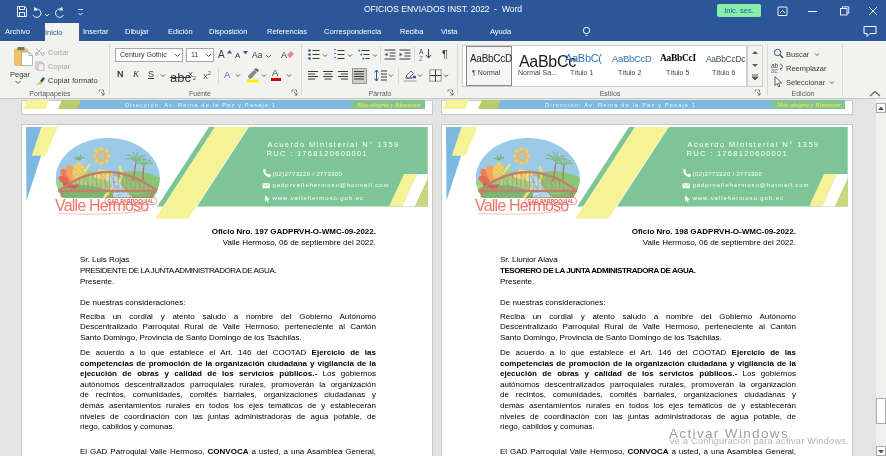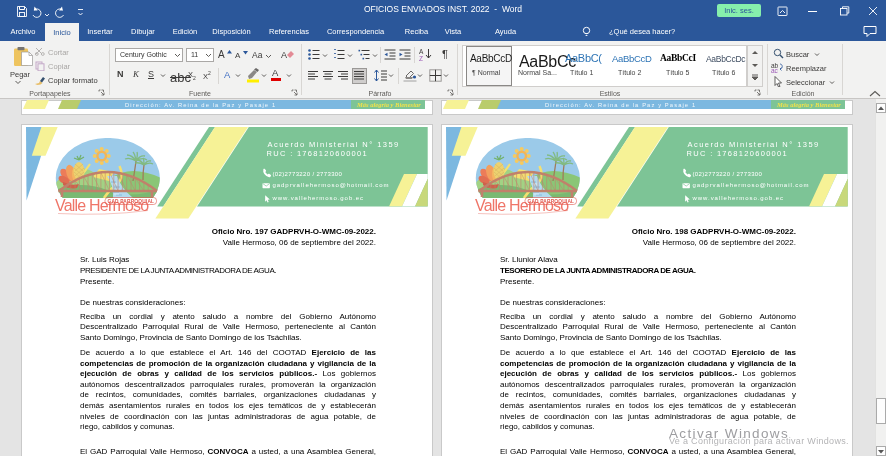--- a/index.html
+++ b/index.html
@@ -1,21 +1,21 @@
 <!DOCTYPE html>
 <html><head><meta charset="utf-8">
 <style>
 *{margin:0;padding:0;box-sizing:border-box}
 html,body{width:886px;height:456px;overflow:hidden}
 body{font-family:"Liberation Sans",sans-serif;position:relative;background:#e4e4e4}
 .abs{position:absolute}
 
 #titlebar{left:0;top:0;width:886px;height:22px;background:#2b579a;color:#fff}
 #tabrow{left:0;top:22px;width:886px;height:19px;background:#2b579a}
-.tab{position:absolute;top:0;height:19px;color:#fff;font-size:7.5px;line-height:19px;text-align:center}
+.tab{position:absolute;top:0;height:19px;color:#fff;font-size:7.5px;line-height:19px;}
 #tab-inicio{background:#f2f2f1;color:#2b579a;top:1px;height:18px}
 
 #ribbon{left:0;top:41px;width:886px;height:57.5px;background:#f2f2f1;border-bottom:1px solid #c8c6c4}
 .vsep{position:absolute;width:1px;background:#d8d6d3;top:3px;height:51px}
 .glabel{position:absolute;font-size:7px;color:#5d5b58;top:49px;width:80px;text-align:center}
 .icontxt{position:absolute;font-size:7.5px;color:#3b3a39}
 .graytxt{color:#a9a7a5}
 .combo{position:absolute;background:#fff;border:1px solid #aaa8a6;font-size:7px;color:#333;line-height:12px}
 .ibtn{position:absolute;font-size:9px;color:#3b3a39}
 
@@ -66,21 +66,20 @@
   <div class="tab" style="left:209px;width:45px">Disposición</div>
   <div class="tab" style="left:267px;width:44px">Referencias</div>
   <div class="tab" style="left:324px;width:63px">Correspondencia</div>
   <div class="tab" style="left:400px;width:33px">Reciba</div>
   <div class="tab" style="left:441px;width:24px">Vista</div>
   <div class="tab" style="left:490px;width:31px">Ayuda</div>
   <svg class="abs" style="left:580px;top:3px" width="13" height="14" viewBox="0 0 13 14" fill="none" stroke="#fff">
       <circle cx="6.5" cy="5.5" r="3.2"></circle>
       <path d="M5.2 8.5 h2.6 M5.6 10.5 h1.8" stroke-width="0.9"></path>
     </svg>
-  <div class="tab" style="left:609px;width:120px;text-align:left">¿Qué desea hacer?</div>
   <svg class="abs" style="left:862px;top:3px" width="16" height="13" viewBox="0 0 16 13" fill="none" stroke="#fff">
       <path d="M2 1.5 h12 v7 h-6 l-3 3 v-3 h-3 z" stroke-width="1"></path>
     </svg>
 </div>
 
 <div class="abs" id="ribbon">
 
   <div class="vsep" style="left:109px"></div>
   <div class="vsep" style="left:301px"></div>
   <div class="vsep" style="left:457px"></div>

